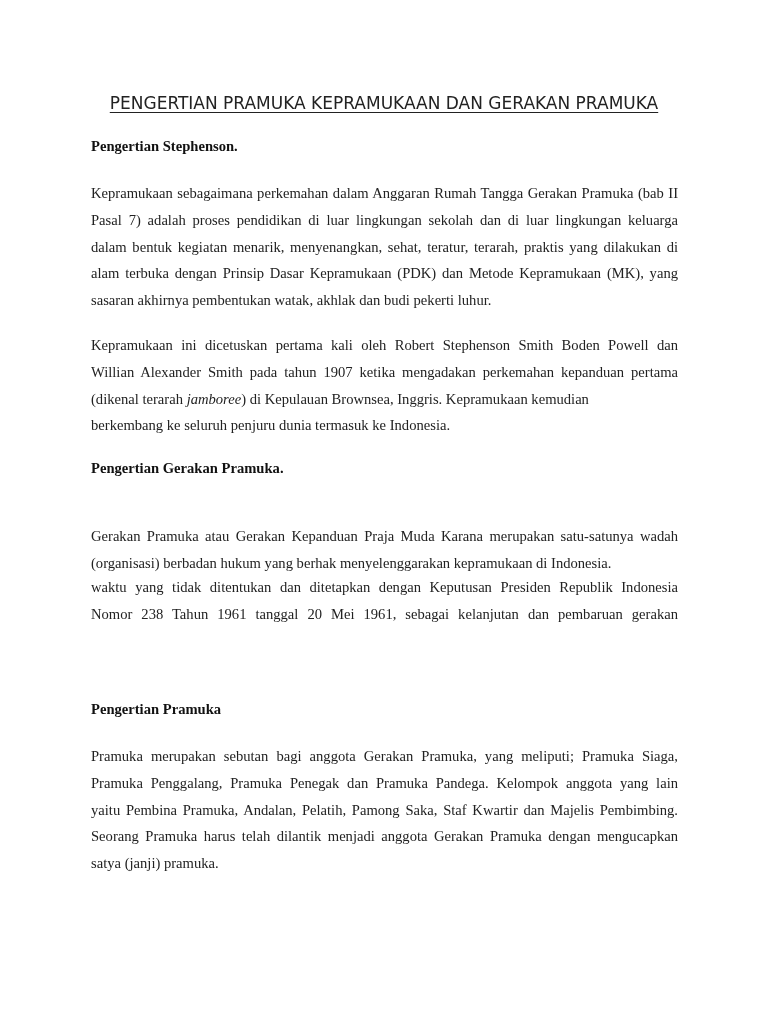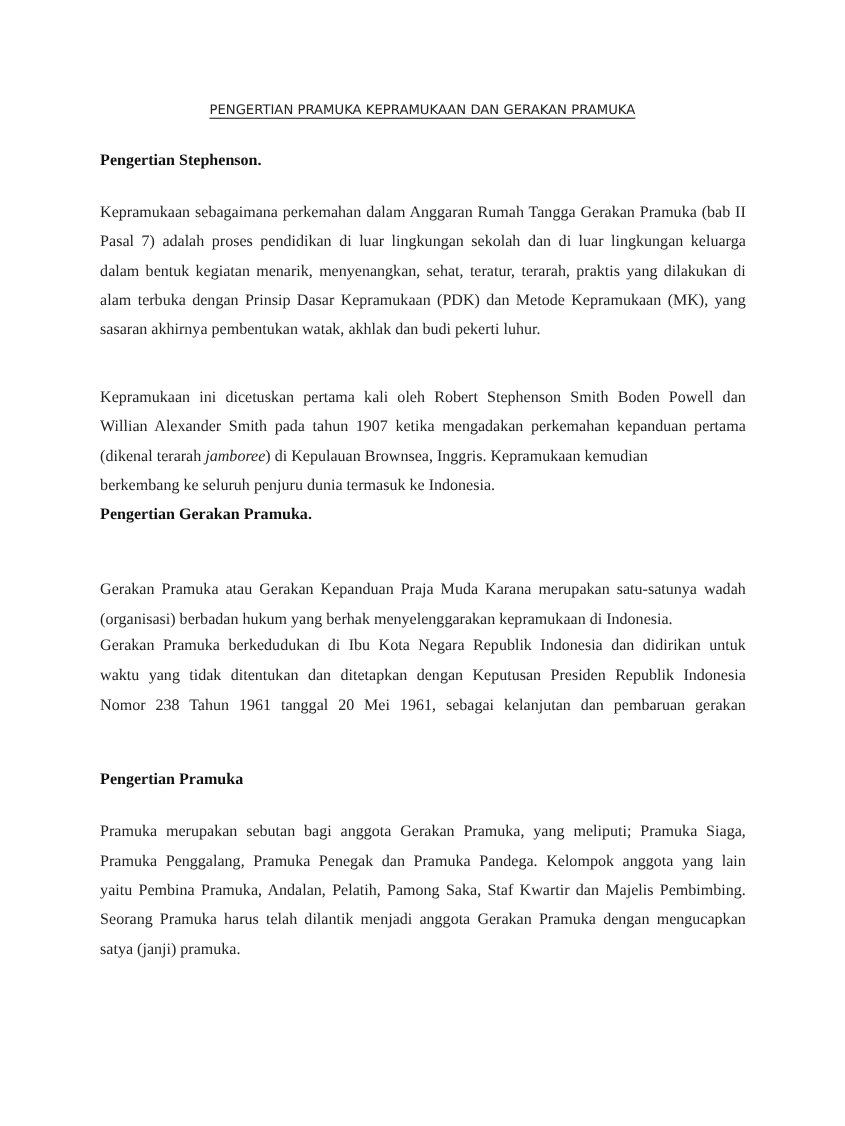--- a/index.html
+++ b/index.html
@@ -3,21 +3,21 @@
   <meta charset="utf-8">
   <style>
     html, body { margin: 0; padding: 0; background: #ffffff; }
     body { width: 768px; height: 1024px; position: relative; overflow: hidden; }
     .page {
       position: absolute; left: 0; top: 0; width: 768px; height: 1024px;
       background: #ffffff; color: #1a1a1a;
     }
     .title {
       position: absolute; left: 0; top: 93px; width: 768px; text-align: center;
-      font-family: "DejaVu Sans", sans-serif; font-size: 12px; letter-spacing: 0px;
+      font-family: "DejaVu Sans", sans-serif; font-size: 17px; letter-spacing: 0px;
       color: #222; text-decoration: underline; text-underline-offset: 3px;
       white-space: nowrap;
     }
     .block {
       position: absolute; left: 91px; width: 587px;
       font-family: "Liberation Serif", serif; font-size: 14.6px; color: #222;
     }
     .heading { font-weight: bold; color: #111; }
     .para { line-height: 26.8px; text-align: justify; }
     .line { display: block; height: 26.8px; white-space: nowrap; }
@@ -34,38 +34,37 @@
   <div class="block heading" style="top:138px;">Pengertian Stephenson.</div>
 
   <div class="block para" style="top:180px;">
     <span class="line j">Kepramukaan sebagaimana perkemahan dalam Anggaran Rumah Tangga Gerakan Pramuka (bab II</span>
     <span class="line j">Pasal 7) adalah proses pendidikan di luar lingkungan sekolah dan di luar lingkungan keluarga</span>
     <span class="line j">dalam bentuk kegiatan menarik, menyenangkan, sehat, teratur, terarah, praktis yang dilakukan di</span>
     <span class="line j">alam terbuka dengan Prinsip Dasar Kepramukaan (PDK) dan Metode Kepramukaan (MK), yang</span>
     <span class="line">sasaran akhirnya pembentukan watak, akhlak dan budi pekerti luhur.</span>
   </div>
 
-  <div class="block para" style="top:348px;">
+  <div class="block para" style="top:332px;">
     <span class="line j">Kepramukaan ini dicetuskan pertama kali oleh Robert Stephenson Smith Boden Powell dan</span>
     <span class="line j">Willian Alexander Smith pada tahun 1907 ketika mengadakan perkemahan kepanduan pertama</span>
     <span class="line" style="display:flex; justify-content:space-between;">
       <span><span>(dikenal terarah </span><em>jamboree</em><span>) di Kepulauan Brownsea, Inggris. Kepramukaan kemudian</span></span>
     </span>
     <span class="line">berkembang ke seluruh penjuru dunia termasuk ke Indonesia.</span>
   </div>
 
   <div class="block heading" style="top:460px;">Pengertian Gerakan Pramuka.</div>
 
   <div class="block para" style="top:523px;">
     <span class="line j">Gerakan Pramuka atau Gerakan Kepanduan Praja Muda Karana merupakan satu-satunya wadah</span>
     <span class="line">(organisasi) berbadan hukum yang berhak menyelenggarakan kepramukaan di Indonesia.</span>
   </div>
 
   <div class="block para" style="top:574px;">
-    <span class="line j">Gerakan Pramuka berkedudukan di Ibu Kota Negara Republik Indonesia dan didirikan untuk</span>
     <span class="line j">waktu yang tidak ditentukan dan ditetapkan dengan Keputusan Presiden Republik Indonesia</span>
     <span class="line j">Nomor 238 Tahun 1961 tanggal 20 Mei 1961, sebagai kelanjutan dan pembaruan gerakan</span>
   </div>
 
   <div class="block heading" style="top:701px;">Pengertian Pramuka</div>
 
   <div class="block para" style="top:743px;">
     <span class="line j">Pramuka merupakan sebutan bagi anggota Gerakan Pramuka, yang meliputi; Pramuka Siaga,</span>
     <span class="line j">Pramuka Penggalang, Pramuka Penegak dan Pramuka Pandega. Kelompok anggota yang lain</span>
     <span class="line j">yaitu Pembina Pramuka, Andalan, Pelatih, Pamong Saka, Staf Kwartir dan Majelis Pembimbing.</span>

